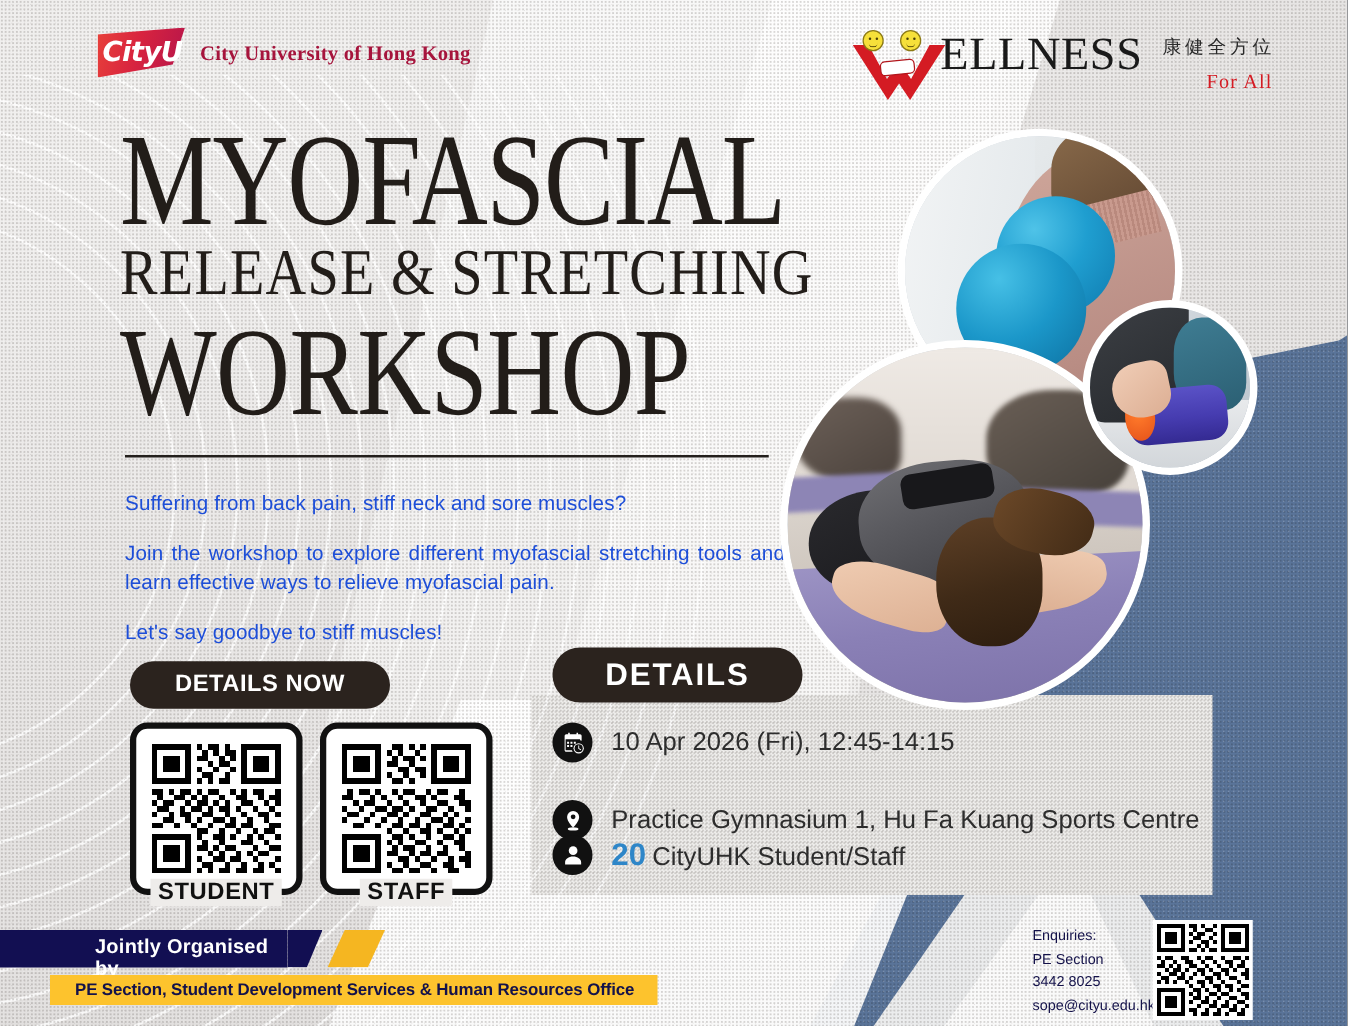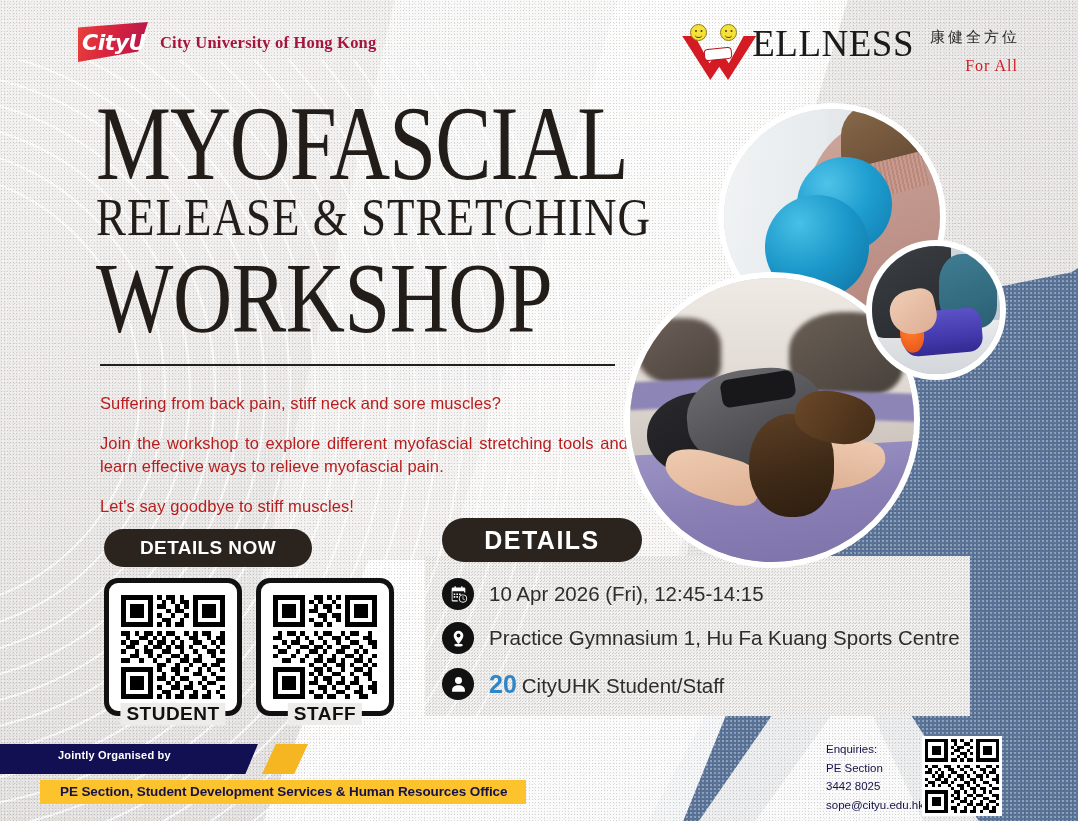--- a/index.html
+++ b/index.html
@@ -107,21 +107,21 @@
       transform:scaleY(1.22) scaleX(.98);transform-origin:left top;}
   .t2{font-family:"Liberation Serif", serif;font-size:45px;line-height:1;
       color:#221d19;letter-spacing:1px;margin-top:18px;
       transform:scaleY(1.16);transform-origin:left top;}
   .t3{font-family:"Liberation Serif", serif;font-size:82px;line-height:.9;
       color:#221d19;letter-spacing:-.5px;margin-top:16px;
       transform:scaleY(1.22);transform-origin:left top;}
   .rule{position:absolute;left:100px;top:364px;width:515px;height:2px;background:#231f1c;}
 
   
-  .copy{position:absolute;left:100px;top:392px;width:528px;color:#b91c1c;}
+  .copy{position:absolute;left:100px;top:392px;width:528px;color:#1d4ed8;}
   .copy p{margin:0 0 18px 0;font-size:16.5px;line-height:1.35;letter-spacing:.1px;}
   .copy p.just{text-align:justify;}
 
   
   .enroll-btn{position:absolute;left:104px;top:529px;width:208px;height:38px;
      background:#2b231e;border-radius:19px;display:flex;align-items:center;justify-content:center;}
   .enroll-btn span{color:#fff;font-size:19px;font-weight:700;letter-spacing:.4px;}
 
   .qr-box{position:absolute;top:578px;width:138px;height:138px;
      border:5px solid #111;border-radius:14px;background:#fff;
@@ -134,28 +134,28 @@
 
   
   .details-badge{position:absolute;left:442px;top:518px;width:200px;height:44px;
      background:#2b231e;border-radius:22px;display:flex;align-items:center;justify-content:center;}
   .details-badge span{color:#fff;font-size:25px;font-weight:700;letter-spacing:1.5px;}
 
   .detail-row{position:absolute;display:flex;align-items:center;gap:15px;}
   .detail-row .dot{width:32px;height:32px;border-radius:50%;background:#111;
      display:flex;align-items:center;justify-content:center;flex:0 0 32px;}
   .detail-row .txt{font-size:20.5px;color:#2d2d2d;white-space:nowrap;}
-  .r1{left:442px;top:578px;} .r2{left:442px;top:622px;} .r3{left:442px;top:668px;}
+  .r1{left:442px;top:578px;} .r2{left:442px;top:640px;} .r3{left:442px;top:668px;}
   .cap-num{font-size:25px;font-weight:700;color:#2e86c8;margin-right:5px;}
 
   
   .jo-banner{position:absolute;left:0;top:744px;width:230px;height:30px;background:#120f52;}
   .jo-banner-tail{position:absolute;left:230px;top:744px;width:28px;height:30px;
      background:#120f52;clip-path:polygon(0 0, 100% 0, 55% 100%, 0 100%);}
-  .jo-banner span{position:absolute;left:58px;top:5px;color:#fff;font-size:11px;
+  .jo-banner span{position:absolute;left:76px;top:5px;color:#fff;font-size:16px;
      font-weight:700;letter-spacing:.2px;}
   .gold-para{position:absolute;left:262px;top:744px;width:46px;height:30px;
      background:#f5b621;clip-path:polygon(30% 0, 100% 0, 70% 100%, 0 100%);}
   .org-bar{position:absolute;left:40px;top:780px;width:486px;height:24px;background:#fdc32d;}
   .org-bar span{position:absolute;left:20px;top:4px;color:#14124a;font-size:13.5px;
      font-weight:700;letter-spacing:-.1px;}
 
   .enq{position:absolute;left:826px;top:740px;color:#14124a;font-size:11.5px;
      font-weight:400;line-height:1.62;}
   .enq-qr{position:absolute;left:922px;top:736px;width:80px;height:80px;background:#fff;}

